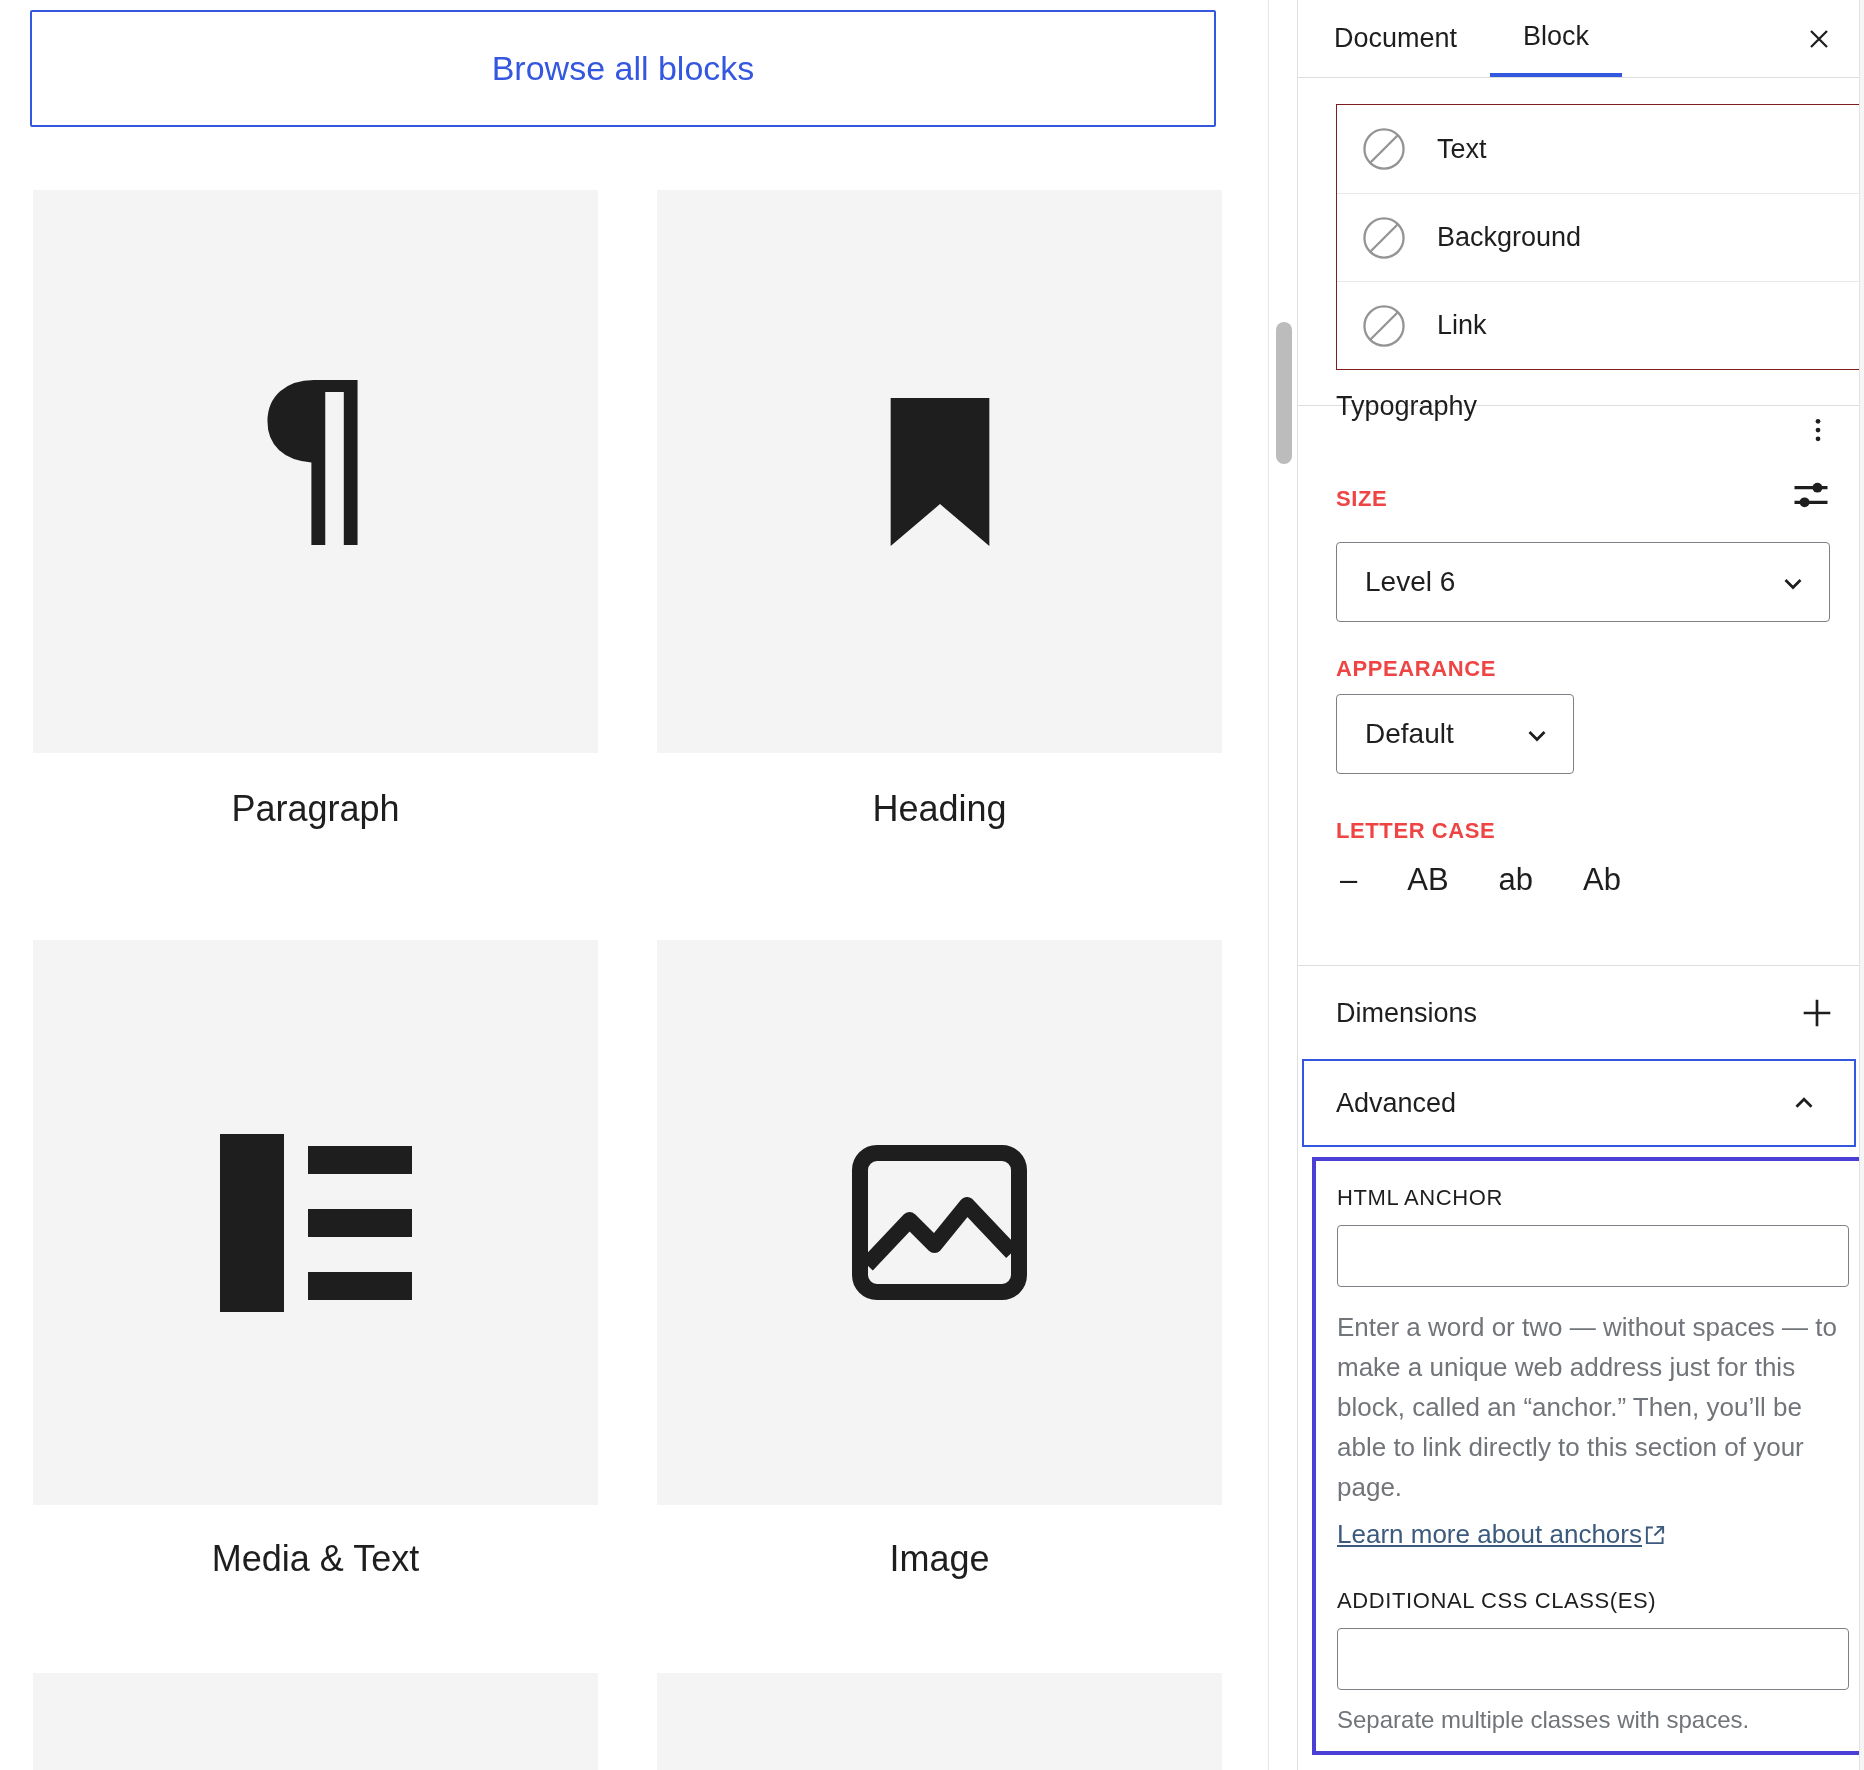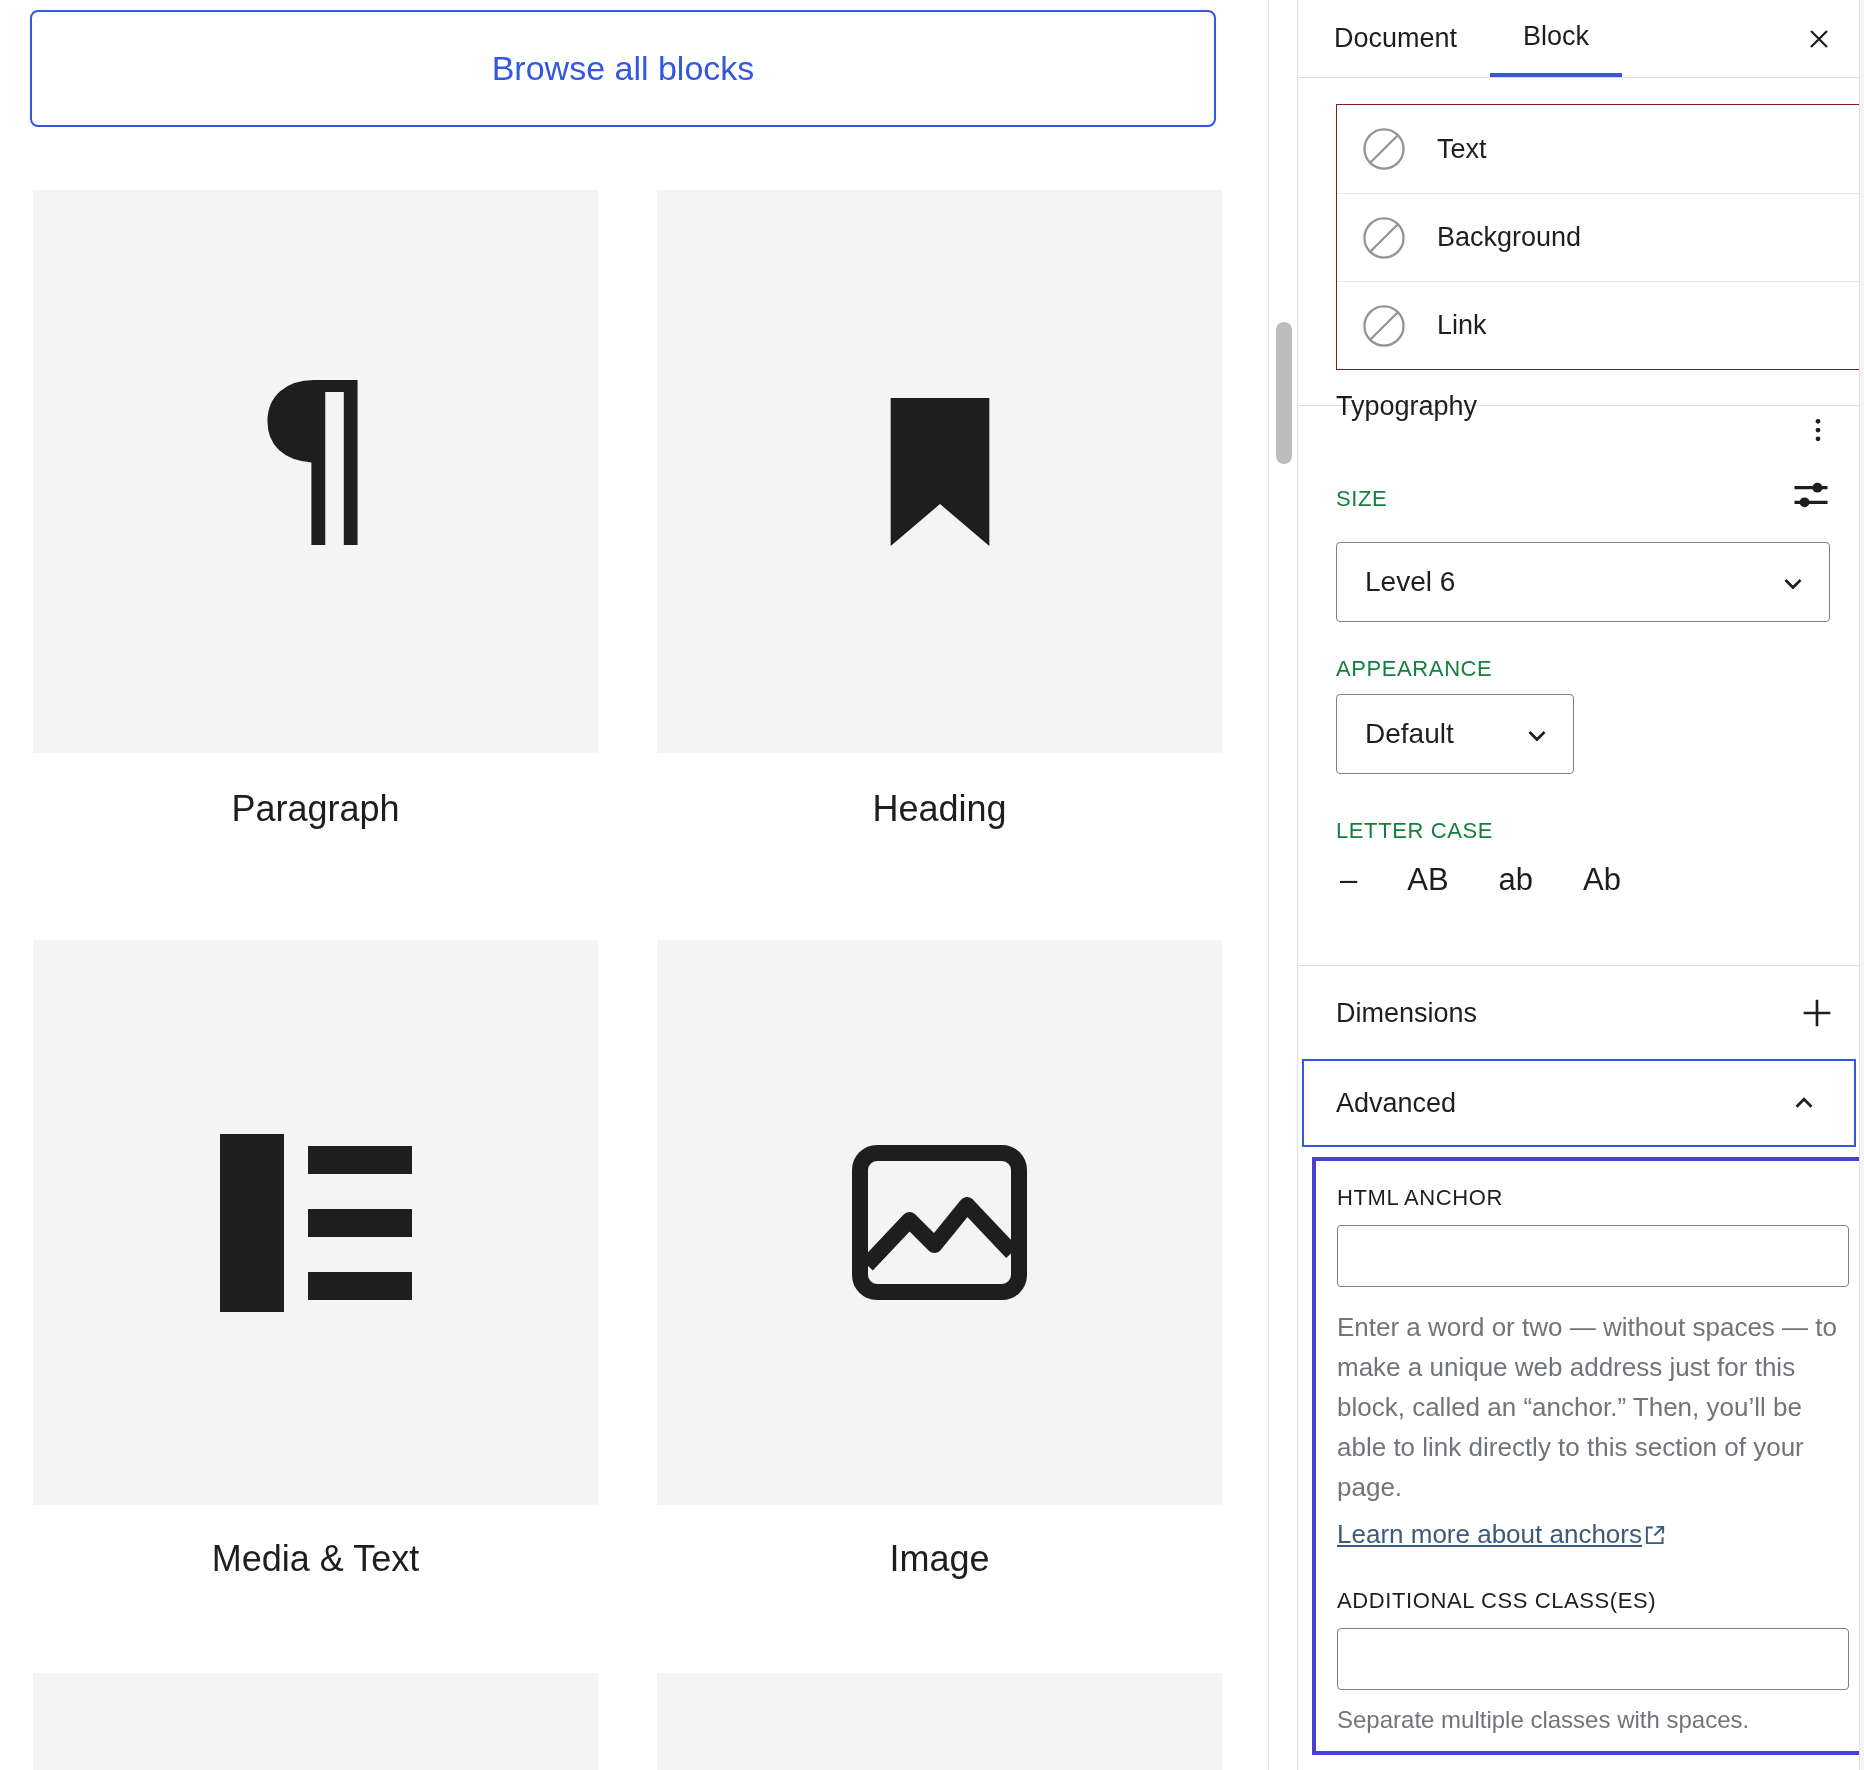--- a/index.html
+++ b/index.html
@@ -2,21 +2,21 @@
 <html><head>
 <meta charset="utf-8">
 <style>
   * { box-sizing: border-box; margin: 0; padding: 0; }
   html,body { width:1864px; height:1770px; background:#fff; font-family:"Liberation Sans",sans-serif; color:#1e1e1e; overflow:hidden; }
   .page { position:relative; width:1864px; height:1770px; background:#fff; }
 
   
   .left-panel { position:absolute; left:0; top:0; width:1268px; height:1770px; background:#fff; }
   .browse-btn { position:absolute; left:30px; top:10px; width:1186px; height:117px;
-    background:#fff; border:2px solid var(--accent); border-radius:8px;
+    background:#fff; border:2px solid var(--accent); border-radius:2px;
     display:flex; align-items:center; justify-content:center;
     font-size:34px; color:var(--accent); cursor:pointer; }
   .tile { position:absolute; width:565px; background:#f4f4f4; display:flex; align-items:center; justify-content:center; cursor:pointer; }
   .tile.r1 { top:190px; height:563px; }
   .tile.r2 { top:940px; height:565px; }
   .tile.r3 { top:1673px; height:97px; }
   .tile.c1 { left:33px; } .tile.c2 { left:657px; }
   .tile-label { position:absolute; width:565px; text-align:center; font-size:36px; color:#1e1e1e; }
   .tile-label.r1 { top:788px; } .tile-label.r2 { top:1538px; }
   .tile-label.c1 { left:33px; } .tile-label.c2 { left:657px; }
@@ -40,21 +40,21 @@
   .color-row { height:88px; display:flex; align-items:center; padding-left:24px; cursor:pointer; }
   .color-row + .color-row { border-top:1px solid #e8e8e8; }
   .color-row .lbl { margin-left:30px; font-size:27px; }
 
   .hdivider { position:absolute; left:0; width:100%; height:1px; background:var(--divider); }
   .d1 { top:405px; } .d2 { top:965px; }
 
   .section-title { font-size:27px; font-weight:500; color:#1e1e1e; }
   .typo-row { position:absolute; left:38px; top:382px; width:500px; height:48px; display:flex; align-items:center; }
   .kebab-btn { position:absolute; right:24px; top:408px; width:44px; height:44px; }
-  .micro-label { position:absolute; left:38px; font-size:22px; font-weight:400; letter-spacing:0.6px; color:#15803d; }
+  .micro-label { position:absolute; left:38px; font-size:22px; font-weight:700; letter-spacing:0.6px; color:#ef4444; }
   .size-label { top:486px; }
   .sliders-btn { position:absolute; right:30px; top:472px; width:46px; height:46px; }
   .select { position:absolute; left:38px; height:80px; border:1.5px solid var(--inputborder); border-radius:4px; background:#fff;
     display:flex; align-items:center; padding-left:28px; font-size:28px; cursor:pointer; }
   .select .chev { position:absolute; right:18px; top:22px; }
   .select-size { top:542px; width:494px; }
   .appearance-label { top:656px; }
   .select-appearance { top:694px; width:238px; }
   .lettercase-label { top:818px; }
   .case-row { position:absolute; left:42px; top:862px; display:flex; gap:50px; align-items:center; }

